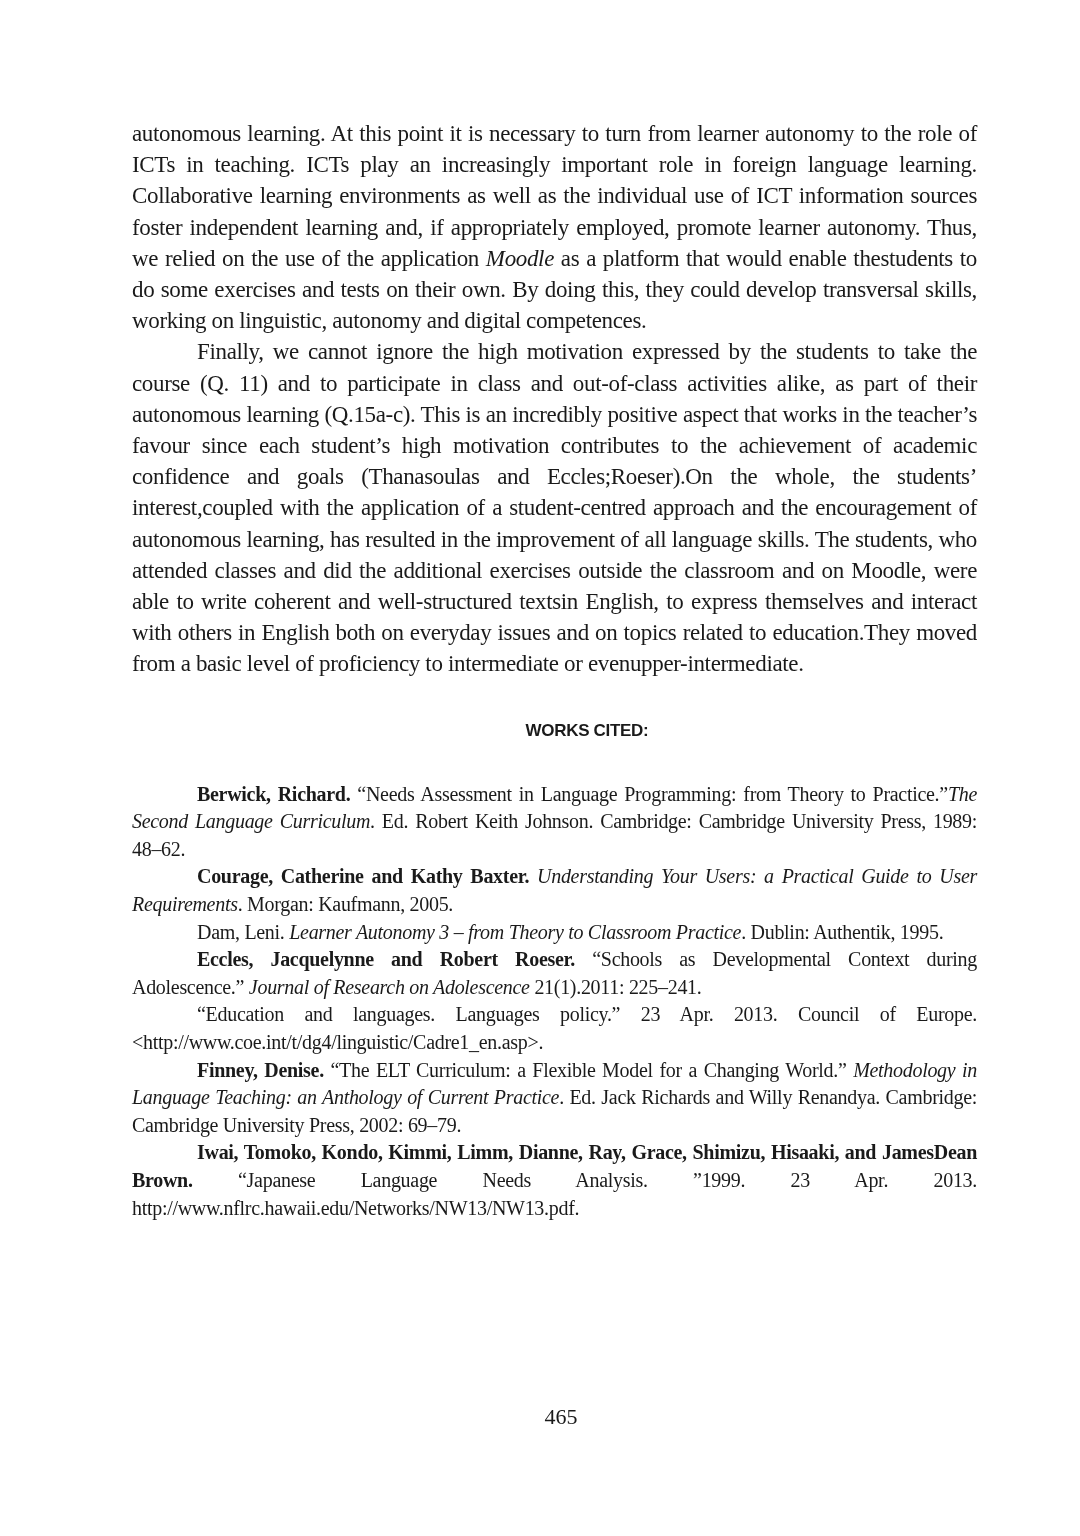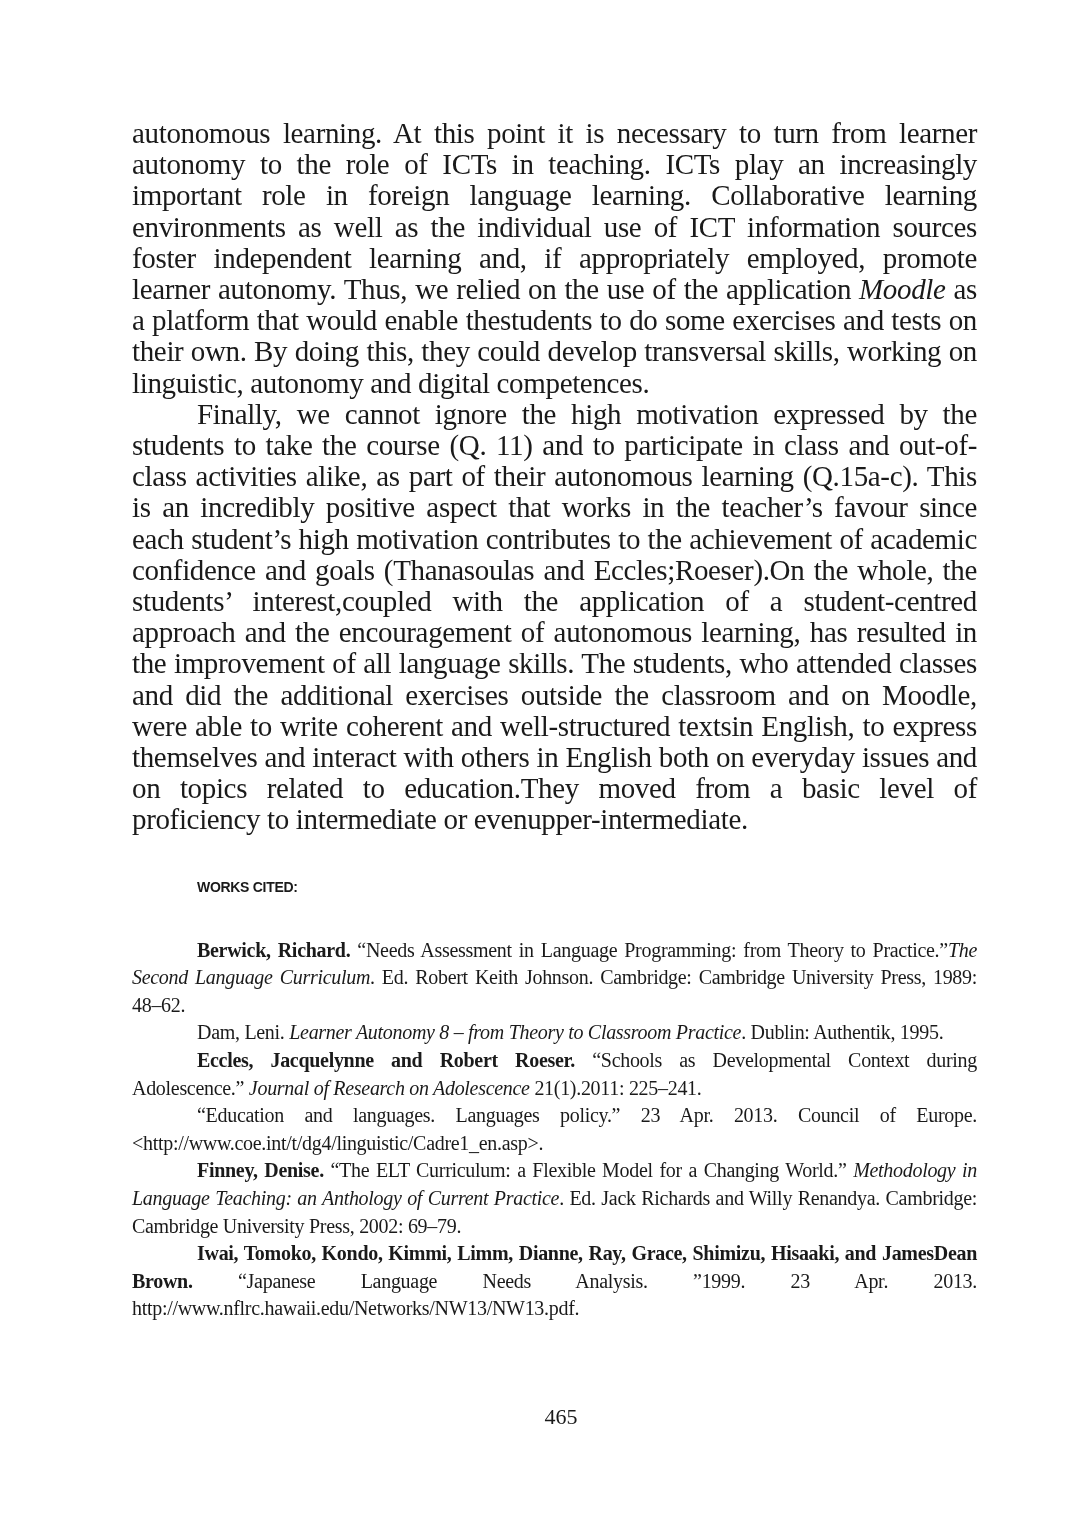--- a/index.html
+++ b/index.html
@@ -1,41 +1,42 @@
 <!DOCTYPE html>
 <html><head>
 <meta charset="utf-8">
 <style>
   html, body { margin: 0; padding: 0; background: #ffffff; }
   body { width: 1080px; height: 1536px; position: relative; overflow: hidden; color: #1a1a1a; }
   .page { position: absolute; left: 132px; top: 118px; width: 845px; font-family: "Liberation Serif", serif; }
-  .body-text { font-size: 29px; line-height: 31.2px; text-align: justify; margin: 0; letter-spacing: -0.35px; }
+  .body-text { font-size: 23px; line-height: 31.2px; text-align: justify; margin: 0; letter-spacing: -0.35px; }
   .indent { text-indent: 65px; }
-  .heading { font-family: "Liberation Sans", sans-serif; font-weight: bold; font-size: 14px; letter-spacing: -0.3px; margin: 38px 0 4px 65px; height: 26px; line-height: 26px; }
+  .heading { font-family: "Liberation Sans", sans-serif; font-weight: bold; font-size: 17px; letter-spacing: -0.3px; margin: 38px 0 4px 65px; height: 26px; line-height: 26px; text-align: center; }
   .refs { margin-top: 37px; }
   .ref { font-size: 20px; line-height: 27.6px; text-align: justify; text-indent: 65px; margin: 0; letter-spacing: -0.3px; }
   .ref b { font-weight: bold; }
   .ref i, .body-text i { font-style: italic; }
   .ref a { color: inherit; }
   .page-number { position: absolute; left: 0; right: 0; top: 1404px; text-align: center; font-family: "Liberation Serif", serif; font-size: 22px; padding-left: 42px; }
 </style>
 </head>
 <body>
 
 <div class="page">
   <p class="body-text"><span>autonomous learning. At this point it is necessary to turn from learner autonomy to the role of ICTs in teaching. ICTs play an increasingly important role in foreign language learning. Collaborative learning environments as well as the individual use of ICT information sources foster independent learning and, if appropriately employed, promote learner autonomy. Thus, we relied on the use of the application </span><i>Moodle</i><span> as a platform that would enable thestudents to do some exercises and tests on their own. By doing this, they could develop transversal skills, working on linguistic, autonomy and digital competences.</span></p>
   <p class="body-text indent">Finally, we cannot ignore the high motivation expressed by the students to take the course (Q. 11) and to participate in class and out-of-class activities alike, as part of their autonomous learning (Q.15a-c). This is an incredibly positive aspect that works in the teacher’s favour since each student’s high motivation contributes to the achievement of academic confidence and goals (Thanasoulas and Eccles;Roeser).On the whole, the students’ interest,coupled with the application of a student-centred approach and the encouragement of autonomous learning, has resulted in the improvement of all language skills. The students, who attended classes and did the additional exercises outside the classroom and on Moodle, were able to write coherent and well-structured textsin English, to express themselves and interact with others in English both on everyday issues and on topics related to education.They moved from a basic level of proficiency to intermediate or evenupper-intermediate.</p>
 
   <div class="heading">WORKS CITED:</div>
 
   <div class="refs">
     <p class="ref"><b>Berwick, Richard.</b><span> “Needs Assessment in Language Programming: from Theory to Practice.”</span><i>The Second Language Curriculum</i><span>. Ed. Robert Keith Johnson. Cambridge: Cambridge University Press, 1989: 48–62.</span></p>
 
+    <p class="ref"><b>Courage, Catherine and Kathy Baxter.</b><span> </span><i>Understanding Your Users: a Practical Guide to User Requirements</i><span>. Morgan: Kaufmann, 2005.</span></p>
 
-    <p class="ref"><span>Dam, Leni.</span><span> </span><i>Learner Autonomy 8 – from Theory to Classroom Practice</i><span>. Dublin: Authentik, 1995.</span></p>
+    <p class="ref"><span>Dam, Leni.</span><span> </span><i>Learner Autonomy 3 – from Theory to Classroom Practice</i><span>. Dublin: Authentik, 1995.</span></p>
 
     <p class="ref"><b>Eccles, Jacquelynne and Robert Roeser.</b><span> “Schools as Developmental Context during Adolescence.” </span><i>Journal of Research on Adolescence</i><span> 21(1).2011: 225–241.</span></p>
 
     <p class="ref"><span>“Education and languages. Languages policy.” 23 Apr. 2013. Council of Europe. &lt;</span><a>http://www.coe.int/t/dg4/linguistic/Cadre1_en.asp</a><span>&gt;.</span></p>
 
     <p class="ref"><b>Finney, Denise.</b><span> “The ELT Curriculum: a Flexible Model for a Changing World.” </span><i>Methodology in Language Teaching: an Anthology of Current Practice</i><span>. Ed. Jack Richards and Willy Renandya. Cambridge: Cambridge University Press, 2002: 69–79.</span></p>
 
     <p class="ref"><b>Iwai, Tomoko, Kondo, Kimmi, Limm, Dianne, Ray, Grace, Shimizu, Hisaaki, and JamesDean Brown.</b><span> “Japanese Language Needs Analysis. ”1999. 23 Apr. 2013. </span><a>http://www.nflrc.hawaii.edu/Networks/NW13/NW13.pdf</a><span>.</span></p>
 
   </div>

